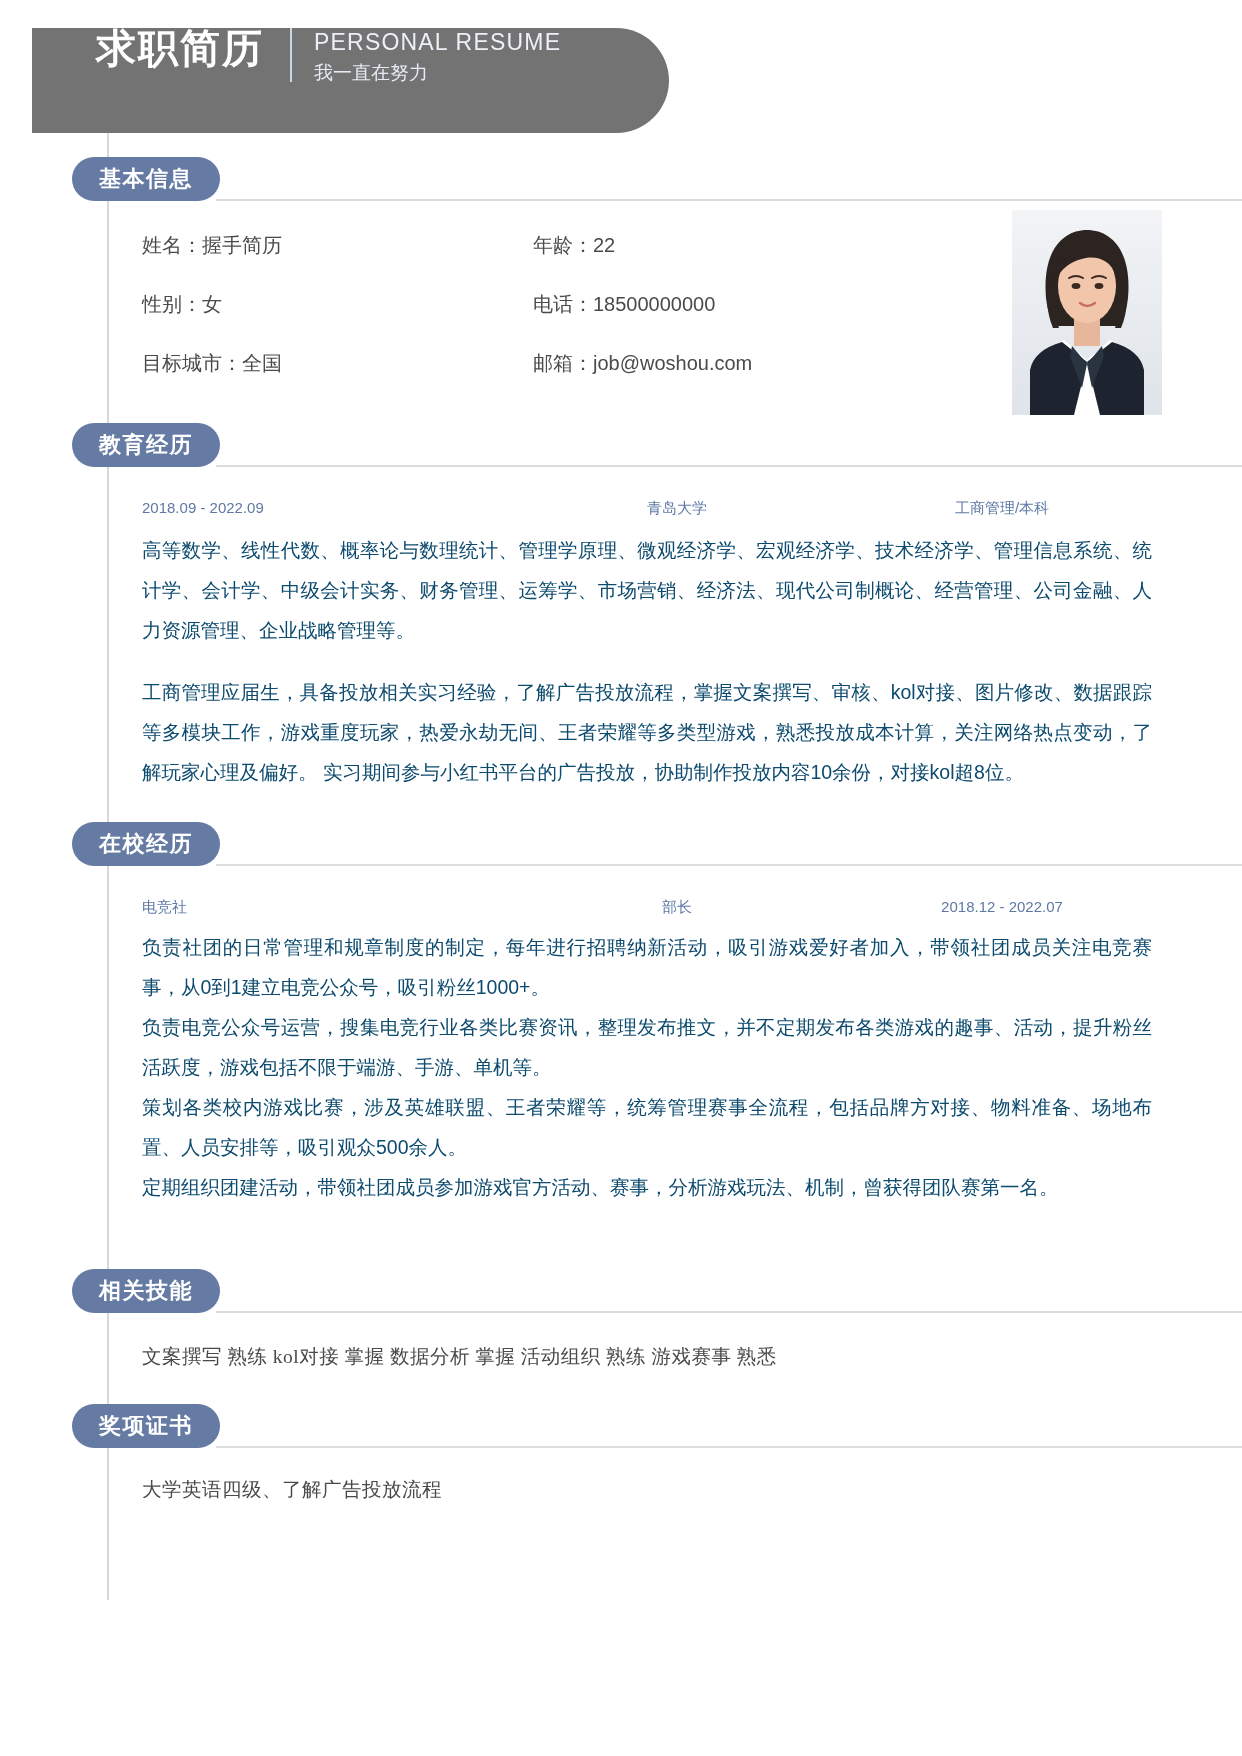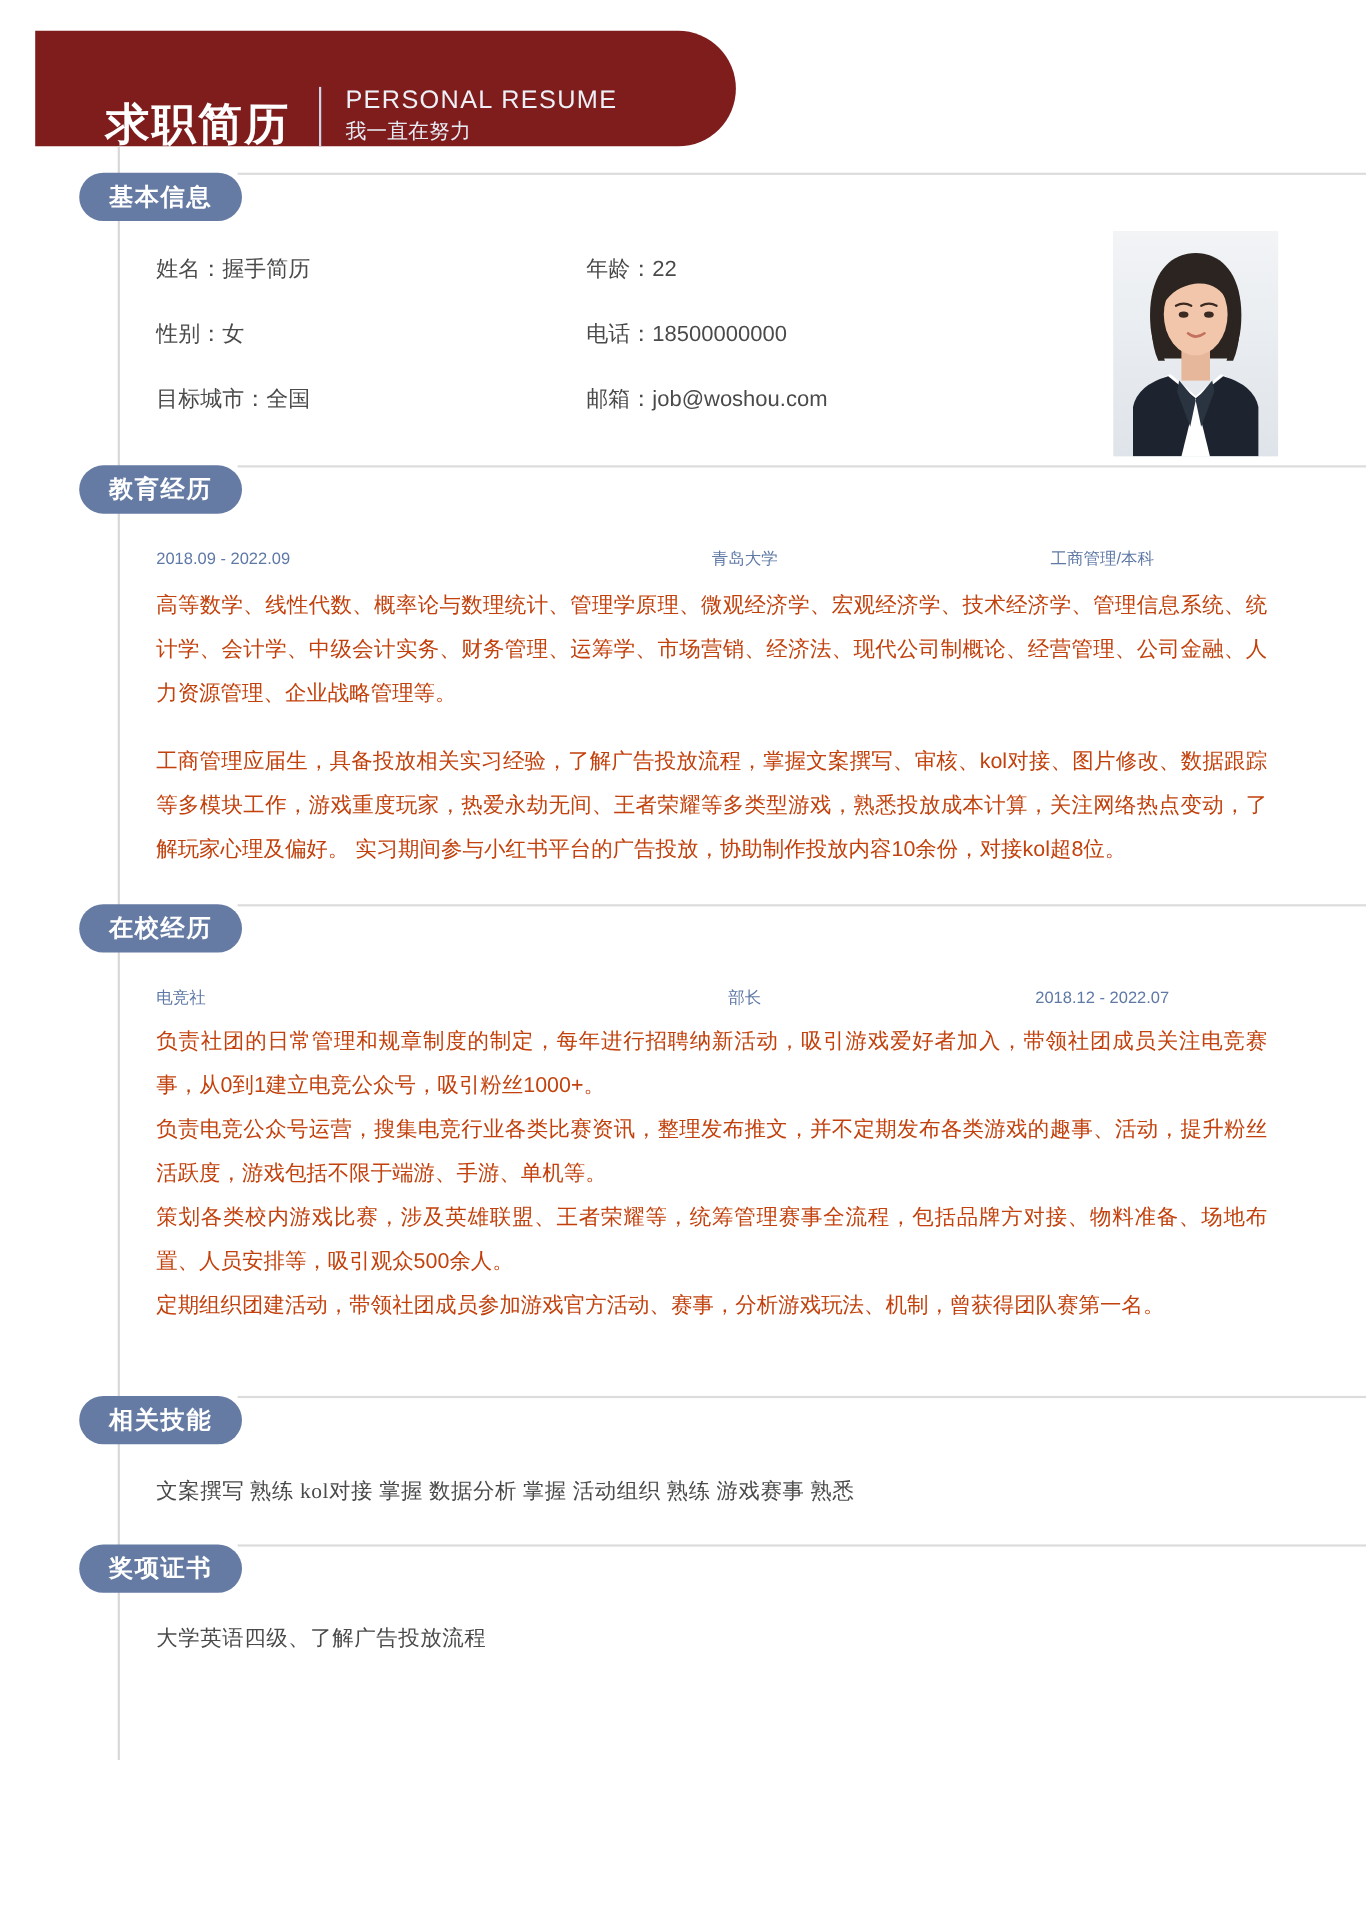--- a/index.html
+++ b/index.html
@@ -17,24 +17,24 @@
     overflow: hidden;
   }
 
   
   .header-banner {
     position: absolute;
     left: 32px;
     top: 28px;
     width: 637px;
     height: 105px;
-    background: #7f1d1d;
+    background: #737373;
     border-radius: 0px 53px 53px 0px;
     display: flex;
-    align-items: flex-end;
+    align-items: flex-start;
     padding-left: 64px;
   }
   .header-title-cn {
     color: #ffffff;
     font-size: 40px;
     font-weight: bold;
     letter-spacing: 2px;
     line-height: 1;
   }
   .header-divider {
@@ -74,21 +74,21 @@
     top: 133px;
     width: 1242px;
   }
 
   
   .section-head {
     position: relative;
     height: 44px;
     margin-left: 72px;
     display: flex;
-    align-items: flex-start;
+    align-items: flex-end;
     font-family: Liberation Mono, monospace;
   }
   .pill {
     position: relative;
     z-index: 2;
     background: #657ba3;
     color: #ffffff;
     font-size: 22px;
     font-weight: bold;
     letter-spacing: 1.5px;
@@ -107,21 +107,21 @@
     margin-left: -4px;
   }
 
   .sec-body {
     margin-left: 142px;
     margin-right: 230px;
   }
   .sec-body.wide { margin-right: 90px; }
 
   .body-text {
-    color: #c2410c;
+    color: #0c4a6e;
     font-size: 19.5px;
     line-height: 40px;
     text-align: justify;
   }
 
   
   .info-grid {
     margin-left: 142px;
     margin-top: 30px;
     display: grid;

